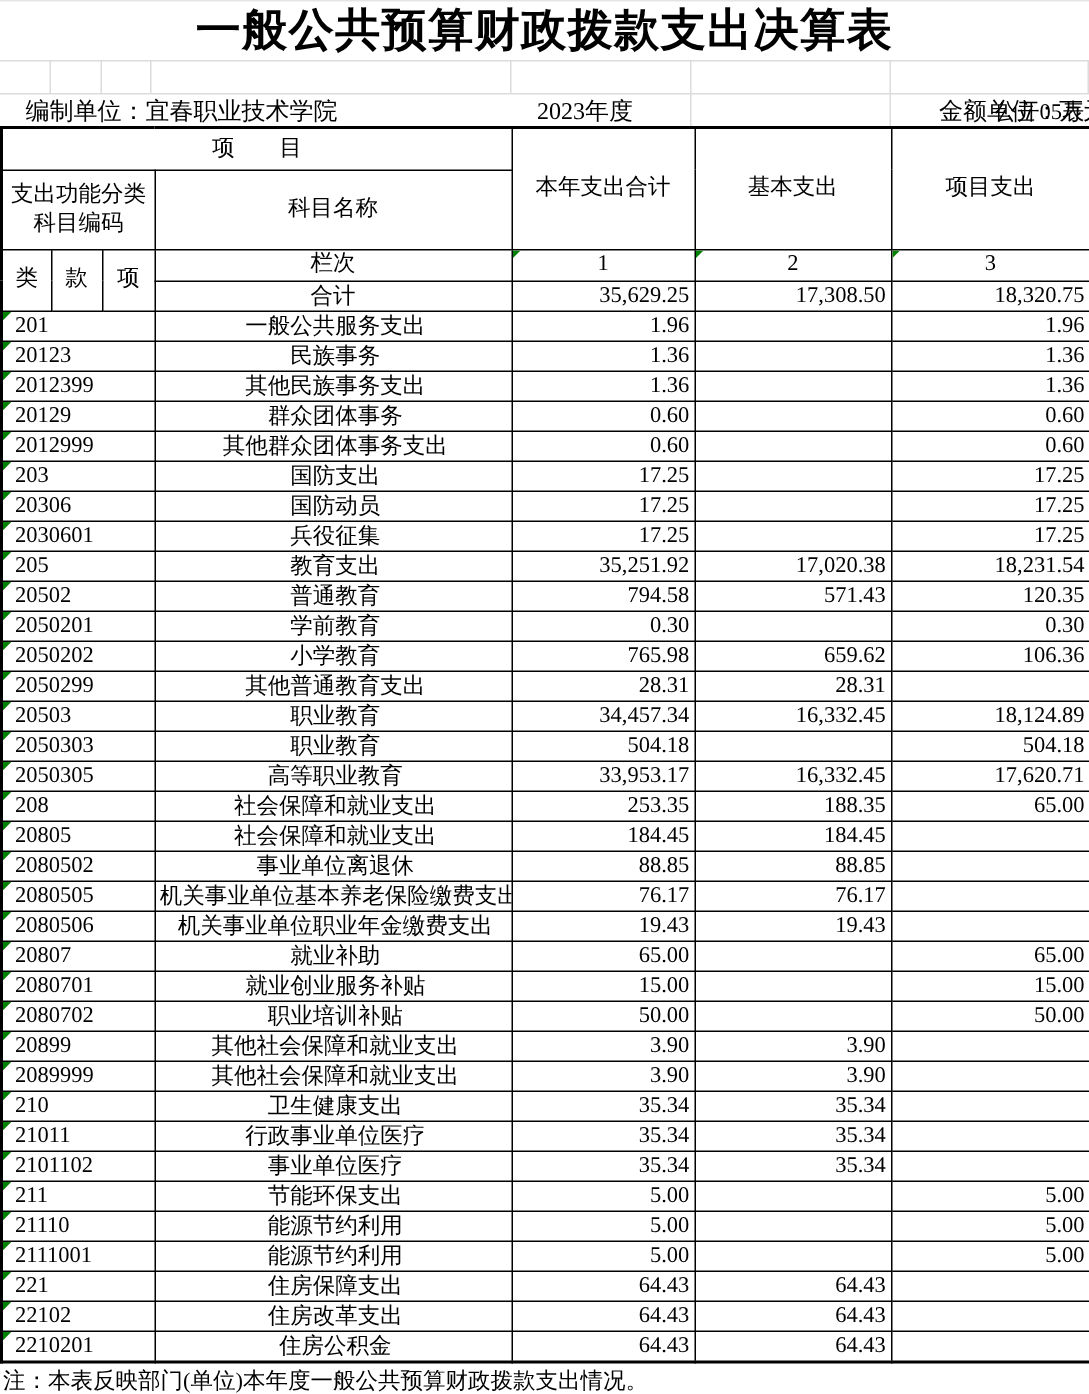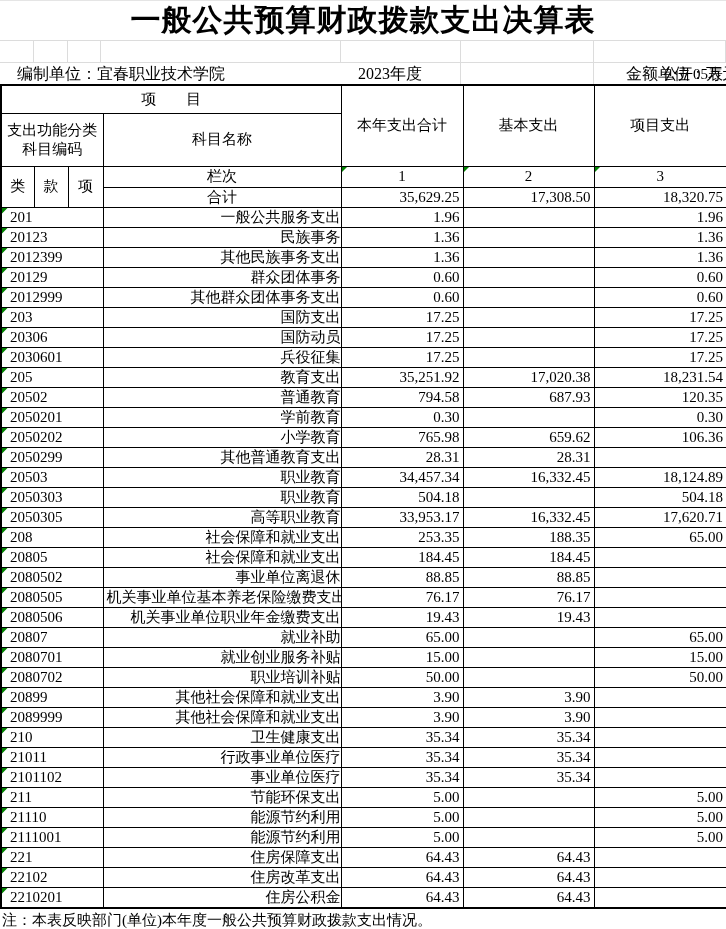--- a/index.html
+++ b/index.html
@@ -34,21 +34,21 @@
   table.report {
     width: 726px; border-collapse: collapse; table-layout: fixed;
     border: 2px solid #000;
   }
   table.report th, table.report td {
     border: 1px solid #000; font-weight: normal; font-size: 15px;
     overflow: hidden; position: relative; vertical-align: middle;
   }
   th.hdr { text-align: center; line-height: 19px; padding: 0 2px; }
   td.code  { text-align: left;  padding-left: 8px;  white-space: nowrap; }
-  td.name  { text-align: right;  padding-left: 3px;  white-space: nowrap; }
+  td.name  { text-align: center;  padding-left: 3px;  white-space: nowrap; }
   td.num   { text-align: right; padding-right: 3px; white-space: nowrap; }
   td.center{ text-align: center; }
   tr.row-a  { height: 28px; margin-left: 15px; }
   tr.row-b  { height: 53px; }
   tr.row-c  { height: 21px; }
   tr.row-d  { height: 20px; margin-top: 10px; }
   tr.data-row { height: 20px; }
   
   .tri {
     position: absolute; top: 0; left: 0; width: 6px; height: 6px;
@@ -184,21 +184,21 @@
         <td class="code" colspan="3"><span class="tri"></span>205</td>
         <td class="name">教育支出</td>
         <td class="num">35,251.92</td>
         <td class="num">17,020.38</td>
         <td class="num">18,231.54</td>
       </tr>
       <tr class="data-row">
         <td class="code" colspan="3"><span class="tri"></span>20502</td>
         <td class="name">普通教育</td>
         <td class="num">794.58</td>
-        <td class="num">687.93</td>
+        <td class="num">571.43</td>
         <td class="num">120.35</td>
       </tr>
       <tr class="data-row">
         <td class="code" colspan="3"><span class="tri"></span>2050201</td>
         <td class="name">学前教育</td>
         <td class="num">0.30</td>
         <td class="num"></td>
         <td class="num">0.30</td>
       </tr>
       <tr class="data-row">

